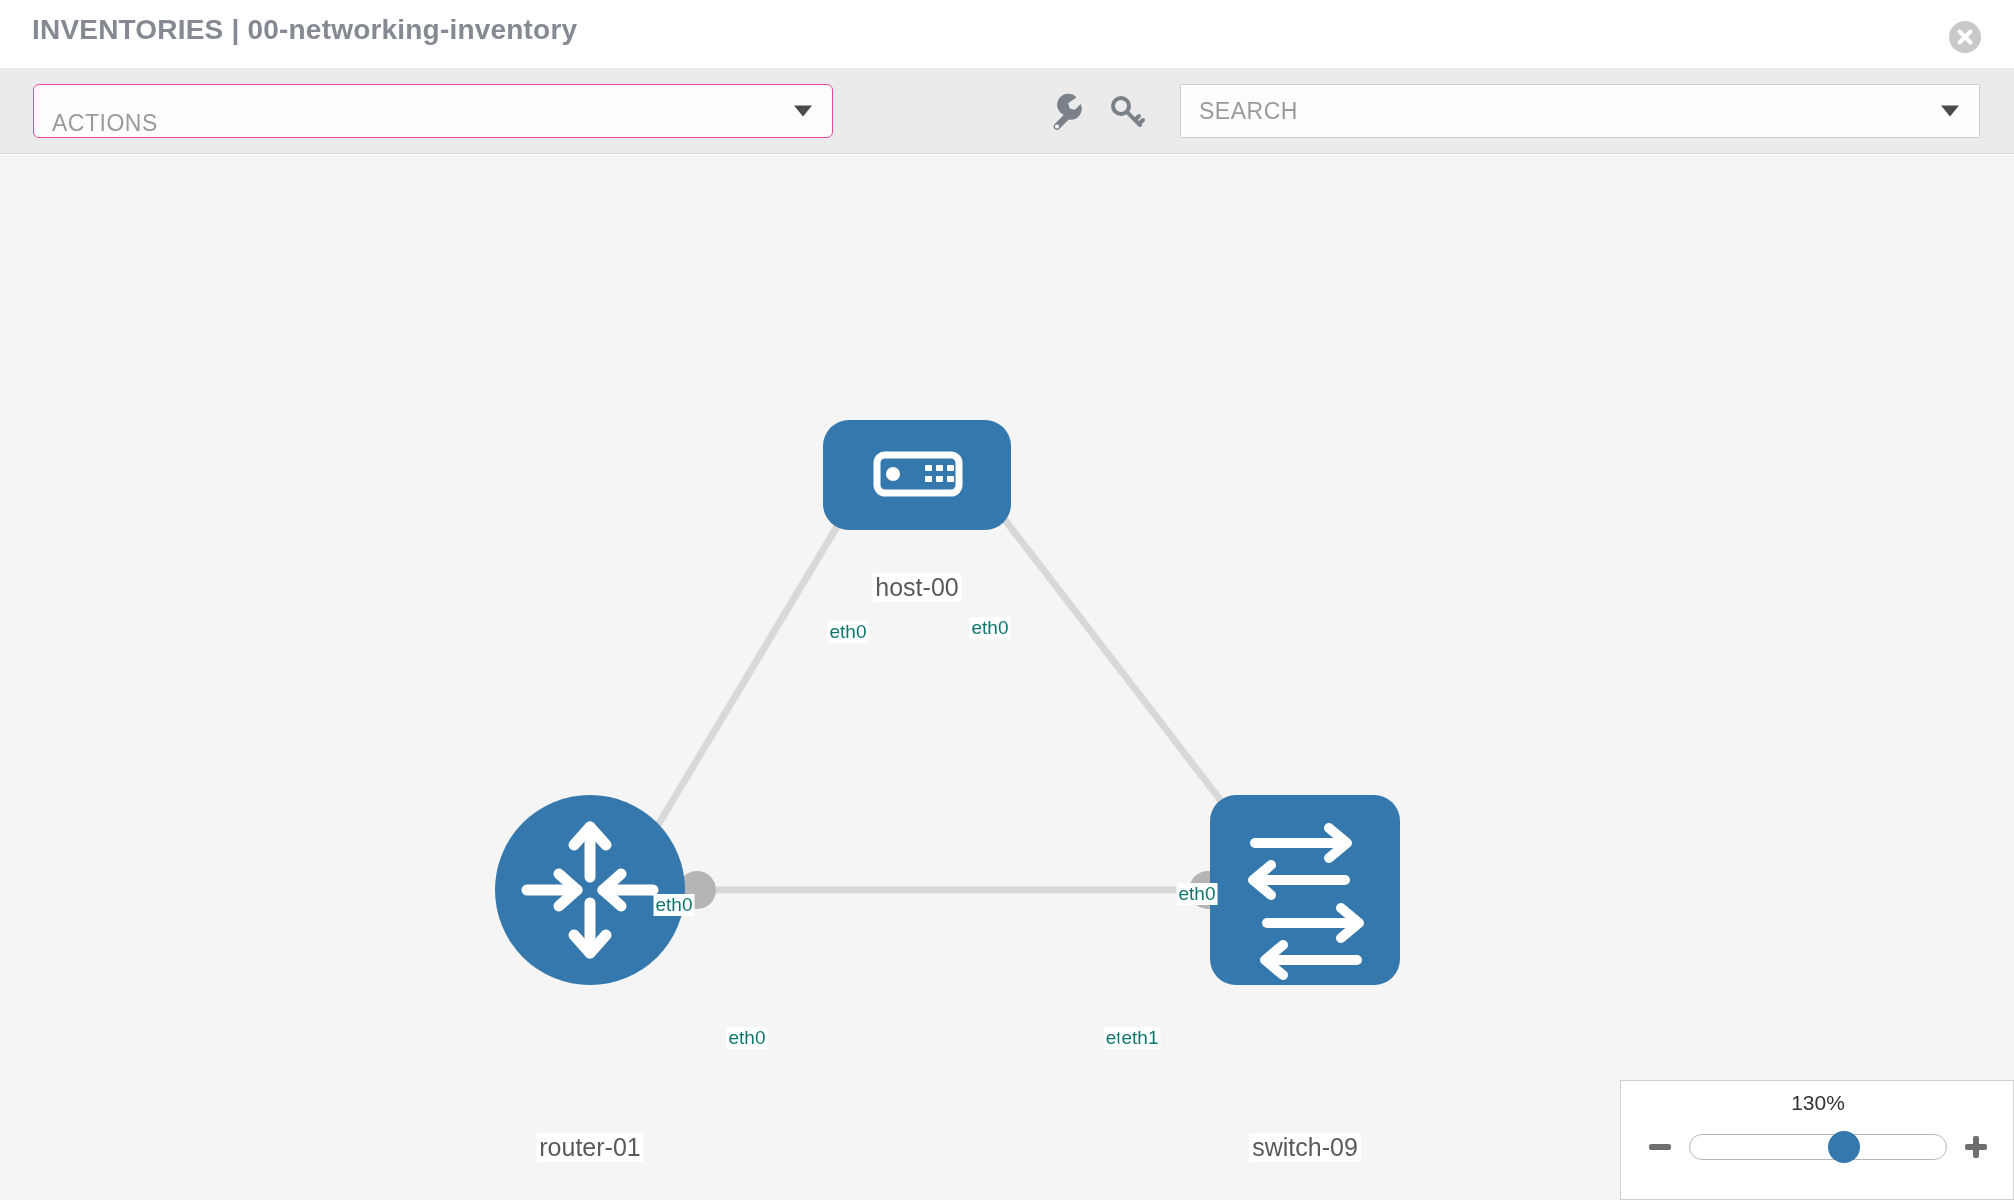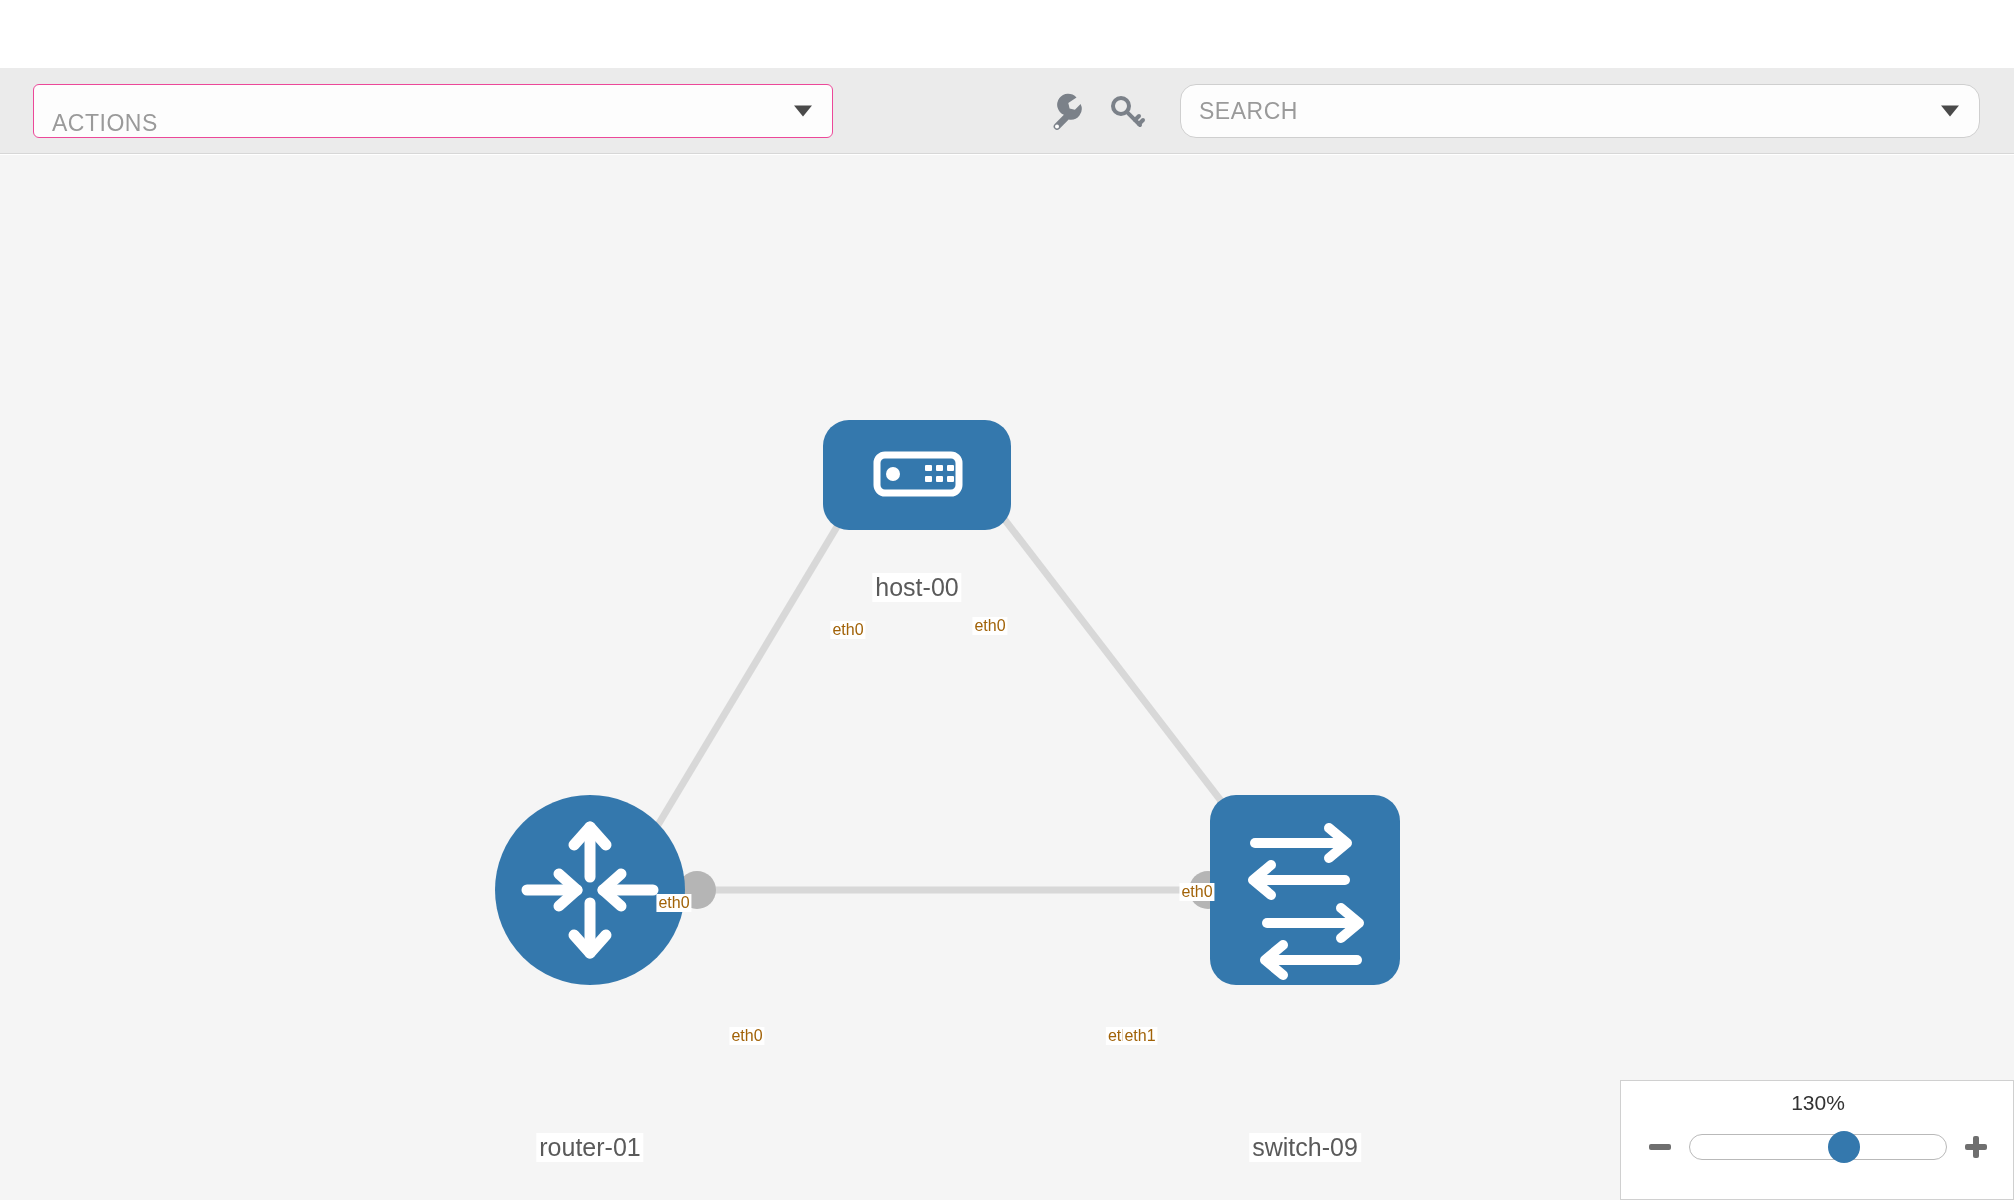--- a/index.html
+++ b/index.html
@@ -65,21 +65,21 @@
     cursor: pointer;
   }
   .tool-icon.wrench { left: 1042px; }
   .tool-icon.key    { left: 1104px; }
 
   .search-select {
     position: absolute; left: 1180px; top: 16px;
     width: 800px; height: 54px;
     background: #fdfdfd;
     border: 1px solid #cfcfcf;
-    border-radius: 16px;
+    border-radius: 1px;
     display: flex; align-items: center;
     cursor: text;
   }
   .search-label {
     margin-left: 18px;
     font-size: 23px; color: #9a9a9a; letter-spacing: 0.5px;
   }
 
   
   .canvas {
@@ -94,22 +94,22 @@
     position: absolute;
     font-size: 25px;
     color: #5a5a5a;
     background: #ffffff;
     padding: 0 3px;
     white-space: nowrap;
     transform: translateX(-50%);
   }
   .iface-label {
     position: absolute;
-    font-size: 16px;
-    color: #a16207;
+    font-size: 19px;
+    color: #0f766e;
     background: #ffffff;
     padding: 0 2px;
     white-space: nowrap;
     transform: translateX(-50%);
   }
 
   
   .zoom-panel {
     position: absolute; left: 1620px; top: 1080px;
     width: 394px; height: 120px;
@@ -147,20 +147,29 @@
     border-radius: 50%;
     background: #3478ad;
     cursor: grab;
   }
 </style>
 </head>
 <body>
 
 <div id="app">
 
+  <div class="header">
+    <div class="page-title">INVENTORIES | 00-networking-inventory</div>
+    <div class="close-btn">
+      <svg width="34" height="34" viewBox="0 0 34 34">
+        <circle cx="17" cy="17" r="16" fill="#c9c9c9"></circle>
+        <path d="M11.5 11.5 L22.5 22.5 M22.5 11.5 L11.5 22.5" stroke="#ffffff" stroke-width="4" stroke-linecap="round"></path>
+      </svg>
+    </div>
+  </div>
 
   <div class="toolbar">
 
     <div class="actions-select">
       <span class="actions-label">ACTIONS</span>
       <span class="caret"></span>
     </div>
 
     <div class="tool-icon wrench">
       <svg width="42" height="42" viewBox="0 0 42 42">

